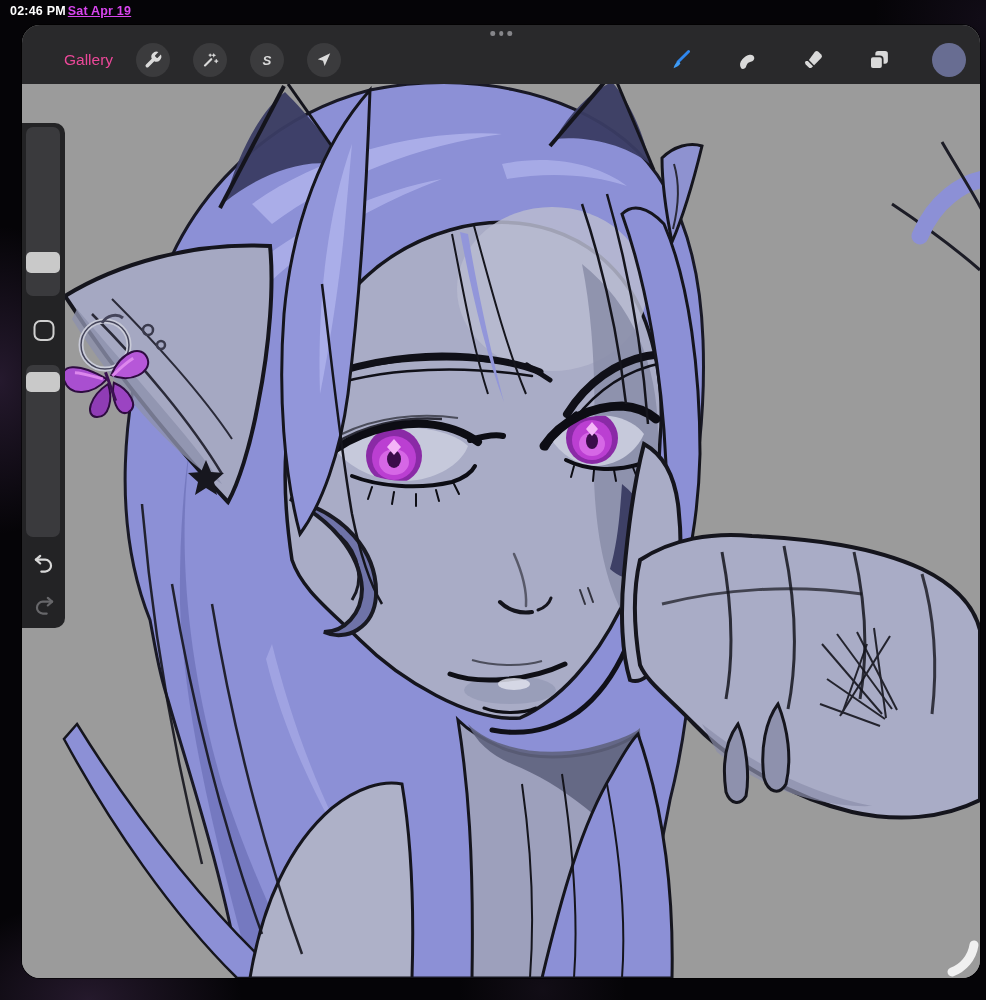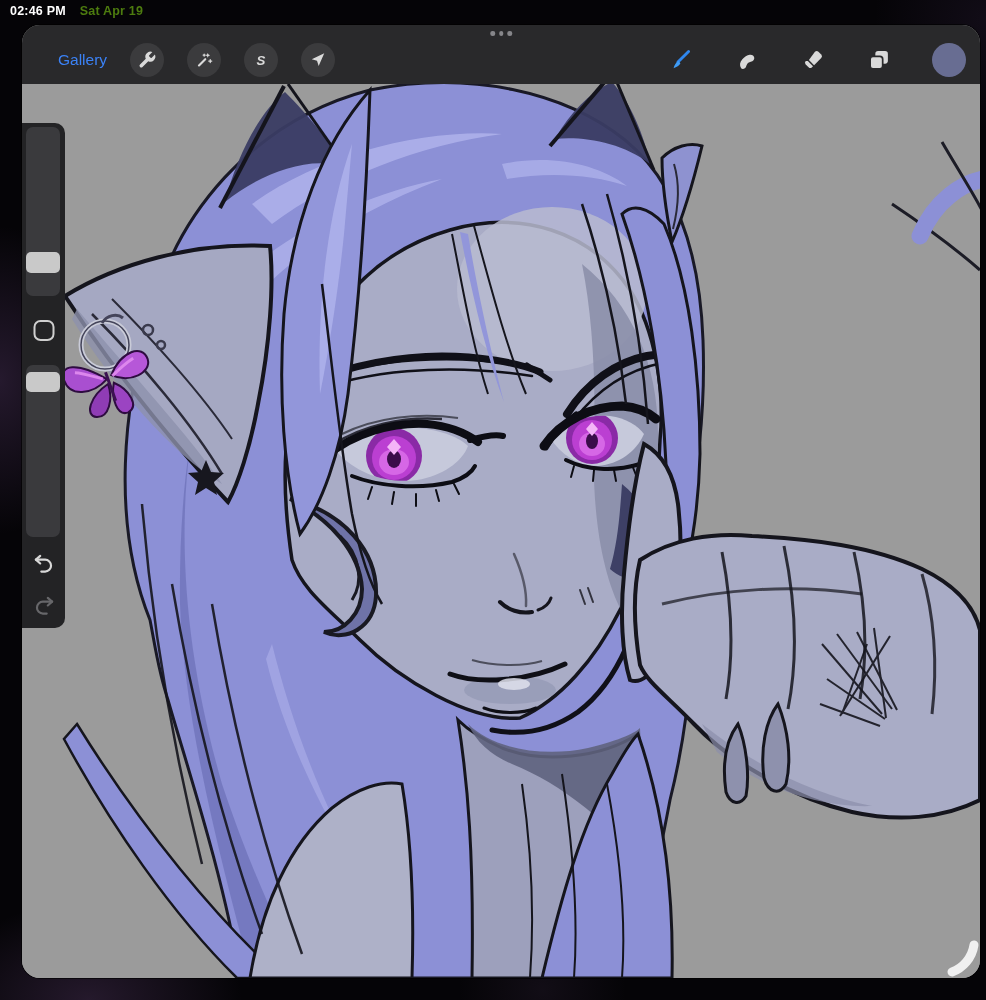--- a/index.html
+++ b/index.html
@@ -7,34 +7,34 @@
     width:986px;height:1000px;position:relative;overflow:hidden;
     font-family:"Liberation Sans","DejaVu Sans",sans-serif;
     background:
       radial-gradient(140px 220px at 0% 38%, rgba(120,80,145,.28), transparent 70%),
       radial-gradient(220px 140px at 9% 100%, rgba(150,100,175,.22), transparent 70%),
       radial-gradient(160px 160px at 100% 2%, rgba(90,60,115,.15), transparent 70%),
       radial-gradient(120px 120px at 55% 99%, rgba(110,80,130,.12), transparent 70%),
       #050407;
   }
   .statusbar{position:absolute;left:10px;top:4px;color:#fff;font-size:12.5px;font-weight:700;letter-spacing:.2px;}
-  .statusbar .date{margin-left:14px;font-weight:700;color:#4d7c0f;}
+  .statusbar .date{margin-left:2px;font-weight:700;color:#d946ef;text-decoration:underline;}
   .window{
     position:absolute;left:22px;top:25px;width:958px;height:953px;
     border-radius:18px;overflow:hidden;background:var(--canvas-bg,#9b9b9b);
     box-shadow:0 0 0 1px rgba(0,0,0,.6);
   }
   .toolbar{
     position:relative;height:59px;background:var(--toolbar-bg,#29292b);
     display:flex;align-items:center;padding-top:10px;box-sizing:border-box;
   }
   .drag-dots{position:absolute;top:6px;left:50%;transform:translateX(-50%);display:flex;gap:4px;}
   .drag-dots i{width:4.5px;height:4.5px;border-radius:50%;background:#86868a;display:block;}
   .tb-left{display:flex;align-items:center;gap:23px;margin-left:36px;}
-  .gallery{color:#3b82f6;font-size:15.5px;cursor:default;}
+  .gallery{color:#ec4899;font-size:15.5px;cursor:default;margin-left:6px;}
   .btn-circle{width:34px;height:34px;border-radius:50%;background:var(--button-bg,#3b3b3d);display:flex;align-items:center;justify-content:center;flex:0 0 auto;}
   .tb-right{display:flex;align-items:center;gap:40px;margin-left:auto;margin-right:14px;}
   .tb-right .tool{width:26px;height:26px;display:flex;align-items:center;justify-content:center;}
   .swatch{width:34px;height:34px;border-radius:50%;background:var(--color-swatch,#686d92);}
   .canvas-area{position:relative;width:958px;height:894px;}
   .canvas-area > svg.art{position:absolute;left:0;top:0;}
   .side{
     position:absolute;left:0;top:39px;width:43px;height:505px;
     background:var(--sidebar-bg,#232325);border-radius:0 10px 10px 0;z-index:5;
   }

